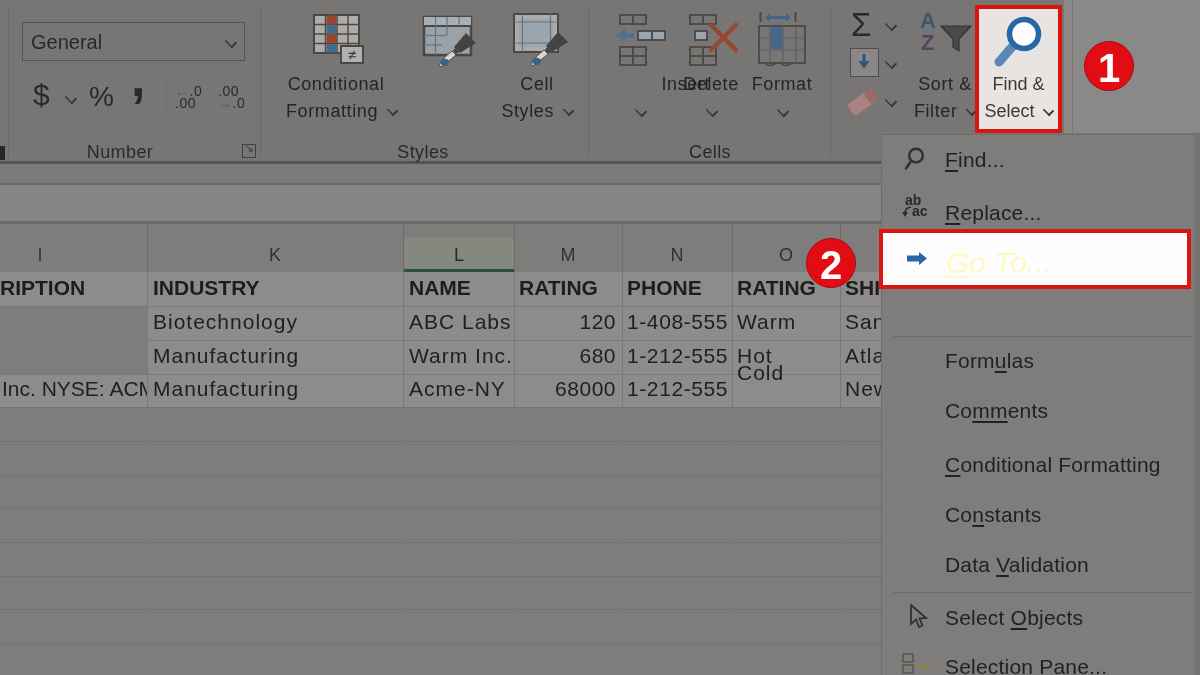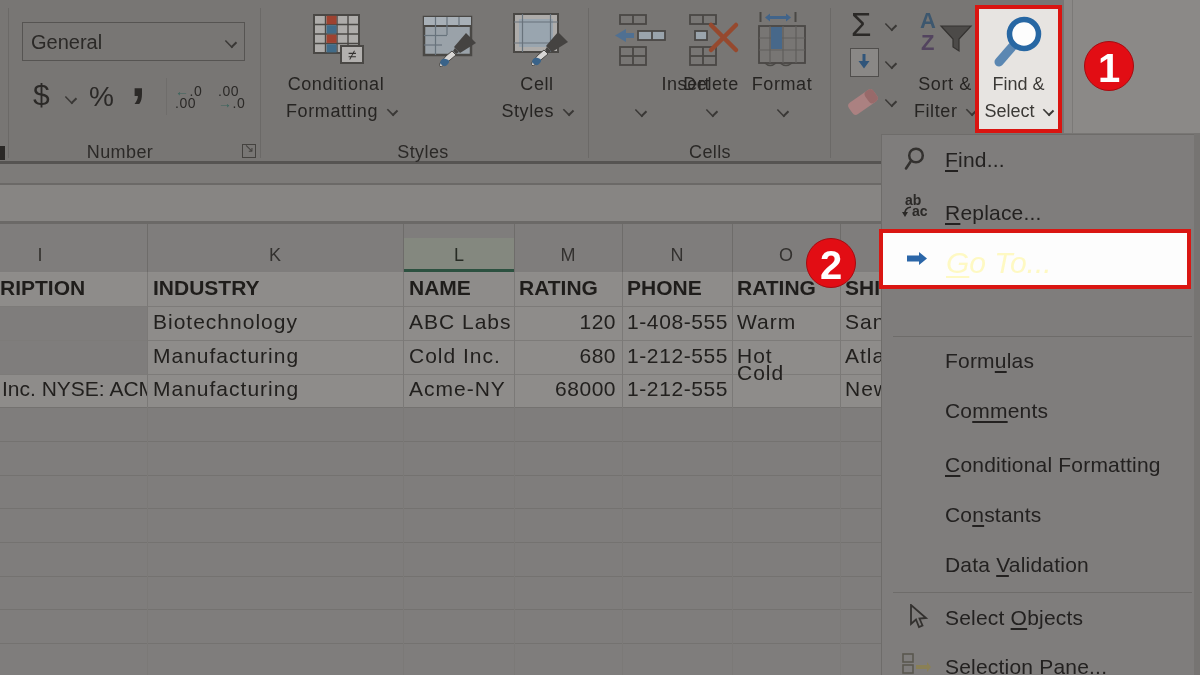--- a/index.html
+++ b/index.html
@@ -88,21 +88,21 @@
 <div class="hdr" style="left:845px;top:276px;width:36px;overflow:hidden;">SHI</div>
 
 <div class="dat" style="left:153px;top:310px;">Biotechnology</div>
 <div class="dat" style="left:409px;top:310px;">ABC Labs</div>
 <div class="dat" style="left:514px;top:310px;width:102px;text-align:right;letter-spacing:0.5px;">120</div>
 <div class="dat" style="left:627px;top:310px;letter-spacing:0.6px;">1-408-555</div>
 <div class="dat" style="left:737px;top:310px;">Warm</div>
 <div class="dat" style="left:845px;top:310px;width:36px;overflow:hidden;">San</div>
 
 <div class="dat" style="left:153px;top:344px;">Manufacturing</div>
-<div class="dat" style="left:409px;top:344px;">Cold Inc.</div>
+<div class="dat" style="left:409px;top:344px;">Warm Inc.</div>
 <div class="dat" style="left:514px;top:344px;width:102px;text-align:right;letter-spacing:0.5px;">680</div>
 <div class="dat" style="left:627px;top:344px;letter-spacing:0.6px;">1-212-555</div>
 <div class="dat" style="left:737px;top:344px;">Hot</div>
 <div class="dat" style="left:845px;top:344px;width:36px;overflow:hidden;">Atla</div>
 
 <div class="dat" style="left:2px;top:377px;width:145px;overflow:hidden;letter-spacing:0;">Inc. NYSE: ACM</div>
 <div class="dat" style="left:153px;top:377px;">Manufacturing</div>
 <div class="dat" style="left:409px;top:377px;">Acme-NY</div>
 <div class="dat" style="left:514px;top:377px;width:102px;text-align:right;letter-spacing:0.5px;">68000</div>
 <div class="dat" style="left:627px;top:377px;letter-spacing:0.6px;">1-212-555</div>

